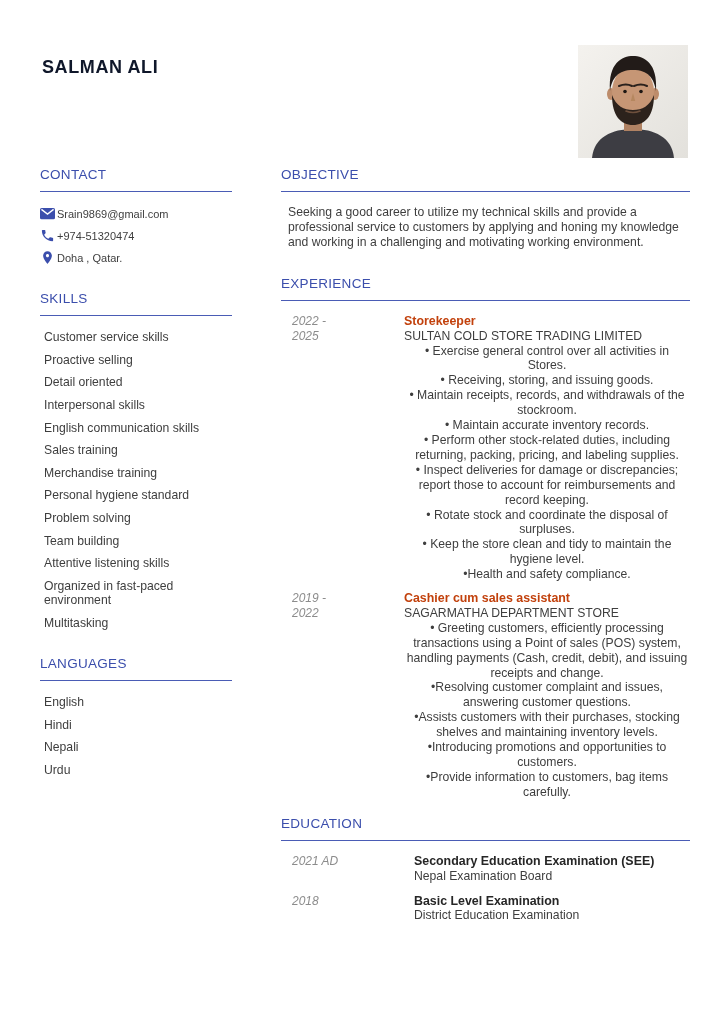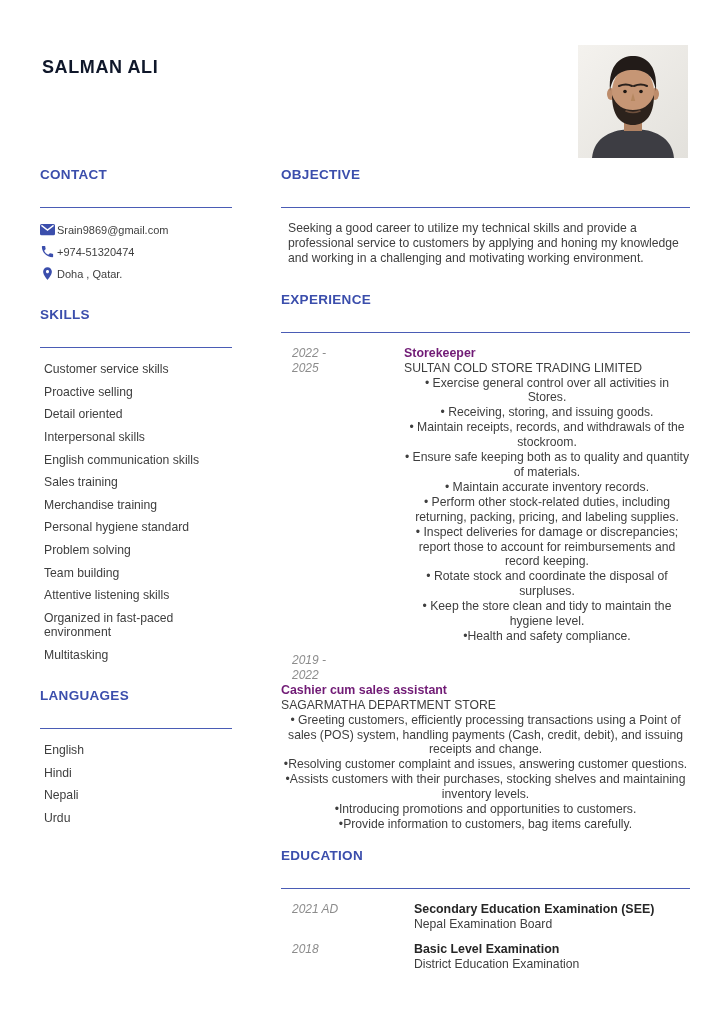--- a/index.html
+++ b/index.html
@@ -9,41 +9,41 @@
 
   .name { position:absolute; left:42px; top:57px; font-size:18px; font-weight:700;
           color:#0f172a; letter-spacing:.6px; }
 
   .photo { position:absolute; left:578px; top:45px; width:110px; height:113px; overflow:hidden; }
 
   .columns { position:absolute; left:40px; top:167px; width:650px; display:flex; gap:49px; align-items:flex-start; }
   .col-left { width:192px; flex:none; }
   .col-right { flex:1; min-width:0; }
 
-  .heading { font-size:13.5px; font-weight:700; color:#3b4eac; letter-spacing:.3px;
-             padding-bottom:25px; border-bottom:1.5px solid #4a5cb5; }
+  .heading { font-size:13.5px; font-weight:400; color:#3b4eac; letter-spacing:.3px;
+             padding-bottom:9px; border-bottom:1.5px solid #4a5cb5; }
   .sec.gap { margin-top:26px; }
   .sec.gap-sm { margin-top:16px; }
 
   .contact-list { margin-top:14px; }
   .contact-row { display:flex; align-items:center; gap:2px; margin-bottom:7px; font-size:11px; }
   .ci { width:15px; height:15px; flex:none; color:#3b4eac; display:inline-flex; }
   .ci svg { width:100%; height:100%; }
 
   .plain-list { margin-top:14px; list-style:none; }
   .plain-list li { font-size:12.2px; line-height:1.16; margin-bottom:8.5px; padding-left:4px; }
 
   .objective-text { margin-top:13px; padding-left:7px; font-size:12.2px; line-height:14.9px; }
 
   .job { display:flex; margin-top:13px; }
-  .job + .job { margin-top:9px;flex-direction:column; }
+  .job + .job { margin-top:9px; }
   .dates-col { width:123px; flex:none; padding-left:11px; font-size:12px; font-style:italic;
                color:#8c8c8c; line-height:15px; white-space:pre-line; }
   .job-body { flex:1; min-width:0; font-size:12.2px; line-height:14.9px; }
-  .job-title { font-weight:700; color:#701a75; font-size:12.4px; }
+  .job-title { font-weight:700; color:#c2410c; font-size:12.4px; }
   .job-bullets { list-style:none; }
   .job-bullets li { margin:0;text-align:center; }
 
   .edu-row { display:flex; margin-top:13px;gap:10px; }
   .edu-row + .edu-row { margin-top:10px; }
   .edu-body { flex:1; min-width:0; font-size:12.2px; line-height:14.9px; }
   .edu-title { font-weight:700; color:#262626; font-size:12.4px; }
 </style>
 </head>
 <body>
@@ -156,21 +156,20 @@
         <div class="job">
           <div class="dates-col">2022 -
 2025</div>
           <div class="job-body">
             <div class="job-title">Storekeeper</div>
             <div class="job-company">SULTAN COLD STORE TRADING LIMITED</div>
             <ul class="job-bullets">
                 <li>• Exercise general control over all activities in Stores.</li>
                 <li>• Receiving, storing, and issuing goods.</li>
                 <li>• Maintain receipts, records, and withdrawals of the stockroom.</li>
-                <li>• Ensure safe keeping both as to quality and quantity of materials.</li>
                 <li>• Maintain accurate inventory records.</li>
                 <li>• Perform other stock-related duties, including returning, packing, pricing, and labeling supplies.</li>
                 <li>• Inspect deliveries for damage or discrepancies; report those to account for reimbursements and record keeping.</li>
                 <li>• Rotate stock and coordinate the disposal of surpluses.</li>
                 <li>• Keep the store clean and tidy to maintain the hygiene level.</li>
                 <li>•Health and safety compliance.</li>
               </ul>
           </div>
         </div>
 

